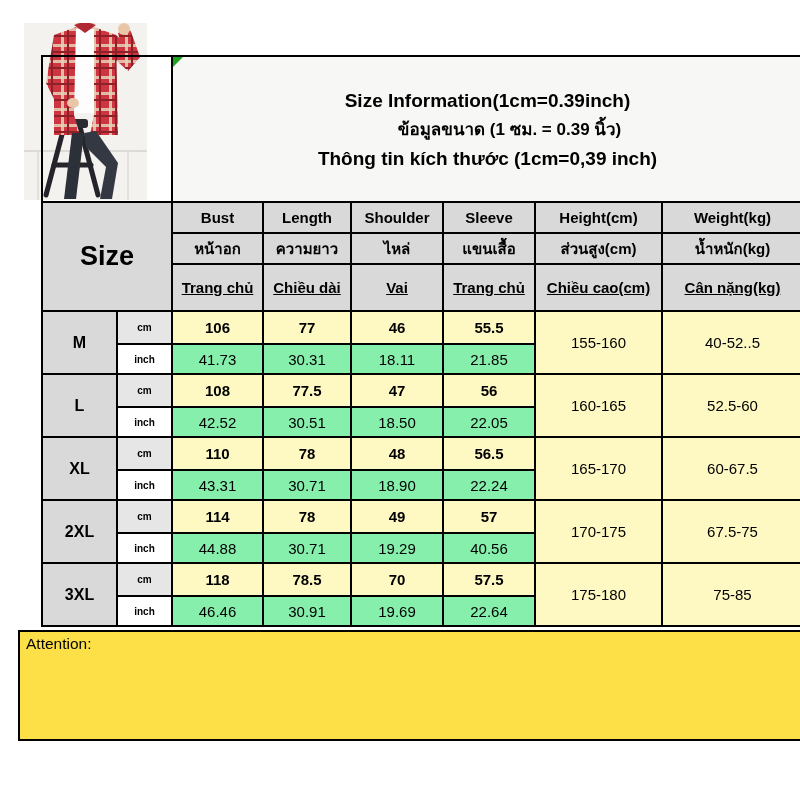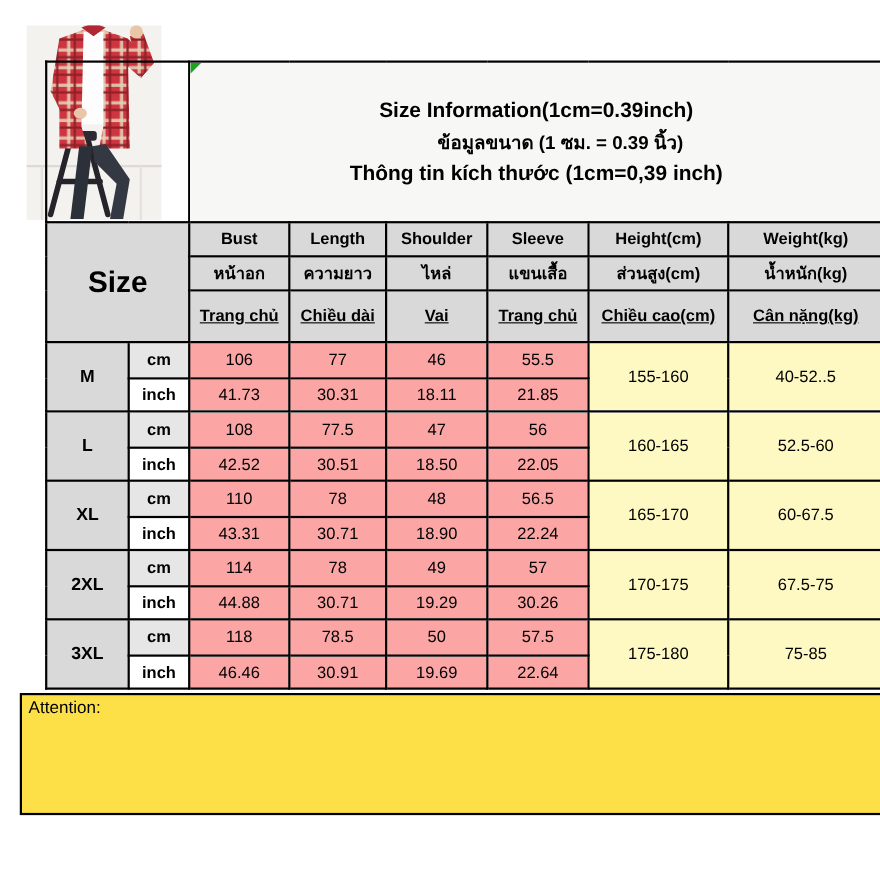--- a/index.html
+++ b/index.html
@@ -27,24 +27,24 @@
   tr.r-inch{height:30px;}
   td.c-photo{background:transparent;}
   td.c-title{background:#f7f7f5;position:relative;vertical-align:middle;}
   .green-corner{position:absolute;left:0;top:0;width:0;height:0;
     border-top:10px solid #21a121;border-right:10px solid transparent;}
   .t1,.t3{font-weight:bold;font-size:19px;line-height:29px;}
   .t2{font-weight:bold;font-size:17px;line-height:29px;padding-left:44px;}
   td.c-corner{background:#d9d9d9;font-weight:bold;font-size:27px;}
   th.c-head{background:#d9d9d9;font-weight:bold;font-size:15px;}
   td.c-size{background:#d9d9d9;font-weight:bold;font-size:16px;}
-  td.c-unit{background:#ffffff;font-weight:bold;font-size:15px;}
+  td.c-unit{background:#ffffff;font-weight:bold;font-size:10px;}
   tr.r-cm td.c-unit{background:#e6e6e6;}
-  td.c-val{font-size:15px;font-weight:400;background:#fca5a5;}
-  tr.r-cm td.c-val{background:#fca5a5;}
+  td.c-val{font-size:15px;font-weight:400;background:#86efac;}
+  tr.r-cm td.c-val{background:#fef9c3;font-weight:bold;}
   td.c-range{font-size:15px;font-weight:400;background:#fef9c3;}
   
   .attention-box{
     position:absolute;left:18px;top:630px;width:771px;height:106px;z-index:1;
     border:2px solid #000;background:#fde047;padding:1px 22px 0 6px;
     font-size:15.5px;line-height:22px;font-weight:400;
   }
   .attention-box div{white-space:normal;}
 </style>
 </head>
@@ -206,29 +206,29 @@
     <td class="c-val">49</td>
     <td class="c-val">57</td>
     <td class="c-range" rowspan="2">170-175</td>
     <td class="c-range" rowspan="2">67.5-75</td>
   </tr>
   <tr class="r-inch">
     <td class="c-unit">inch</td>
     <td class="c-val">44.88</td>
     <td class="c-val">30.71</td>
     <td class="c-val">19.29</td>
-    <td class="c-val">30.26</td>
+    <td class="c-val">40.56</td>
   </tr>
 
   <tr class="r-cm">
     <td class="c-size" rowspan="2">3XL</td>
     <td class="c-unit">cm</td>
     <td class="c-val">118</td>
     <td class="c-val">78.5</td>
-    <td class="c-val">50</td>
+    <td class="c-val">70</td>
     <td class="c-val">57.5</td>
     <td class="c-range" rowspan="2">175-180</td>
     <td class="c-range" rowspan="2">75-85</td>
   </tr>
   <tr class="r-inch">
     <td class="c-unit">inch</td>
     <td class="c-val">46.46</td>
     <td class="c-val">30.91</td>
     <td class="c-val">19.69</td>
     <td class="c-val">22.64</td>

